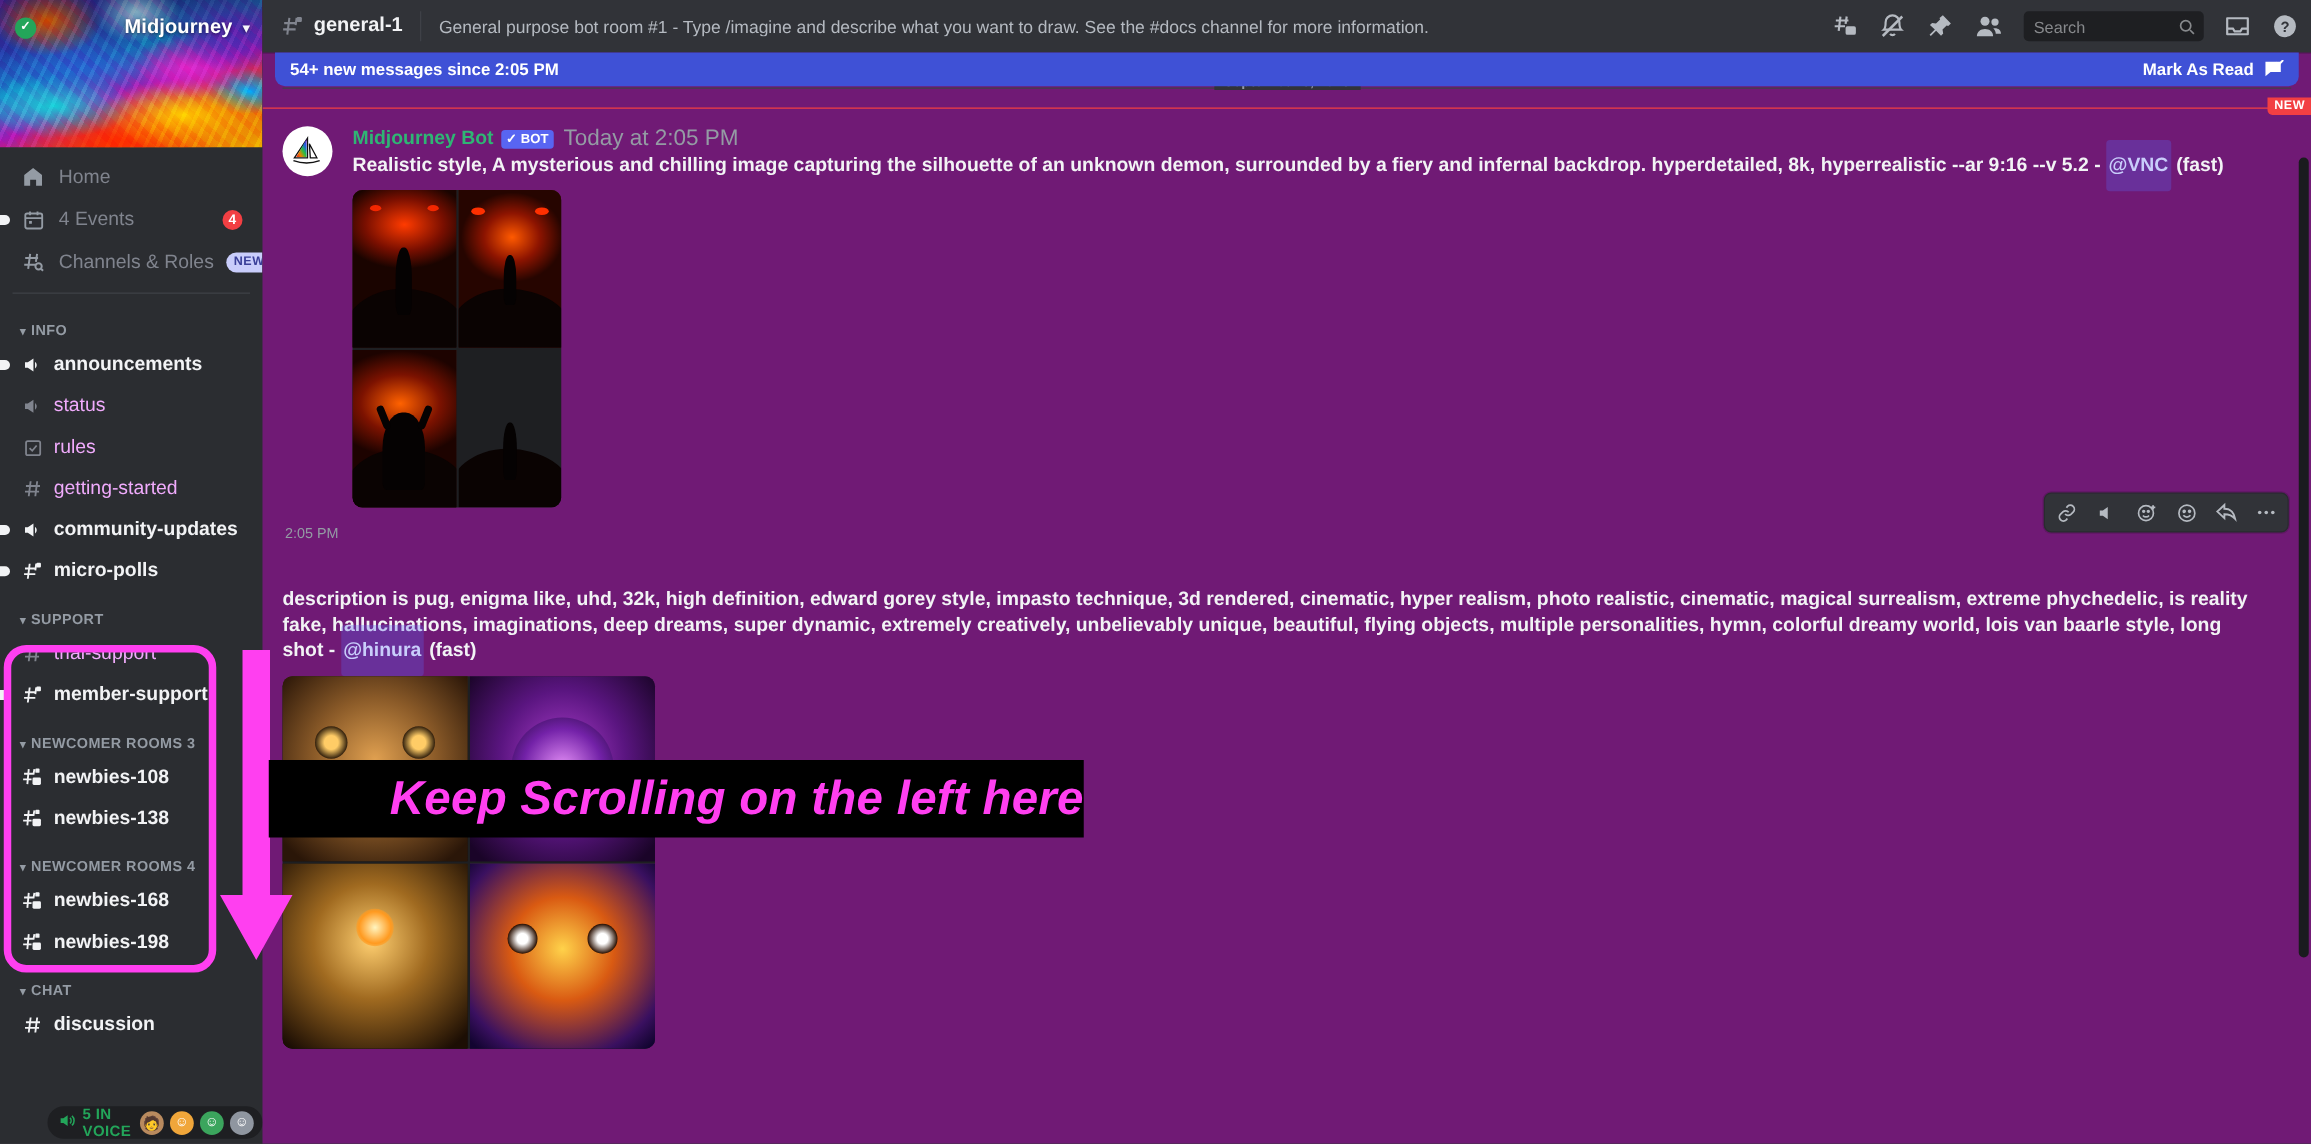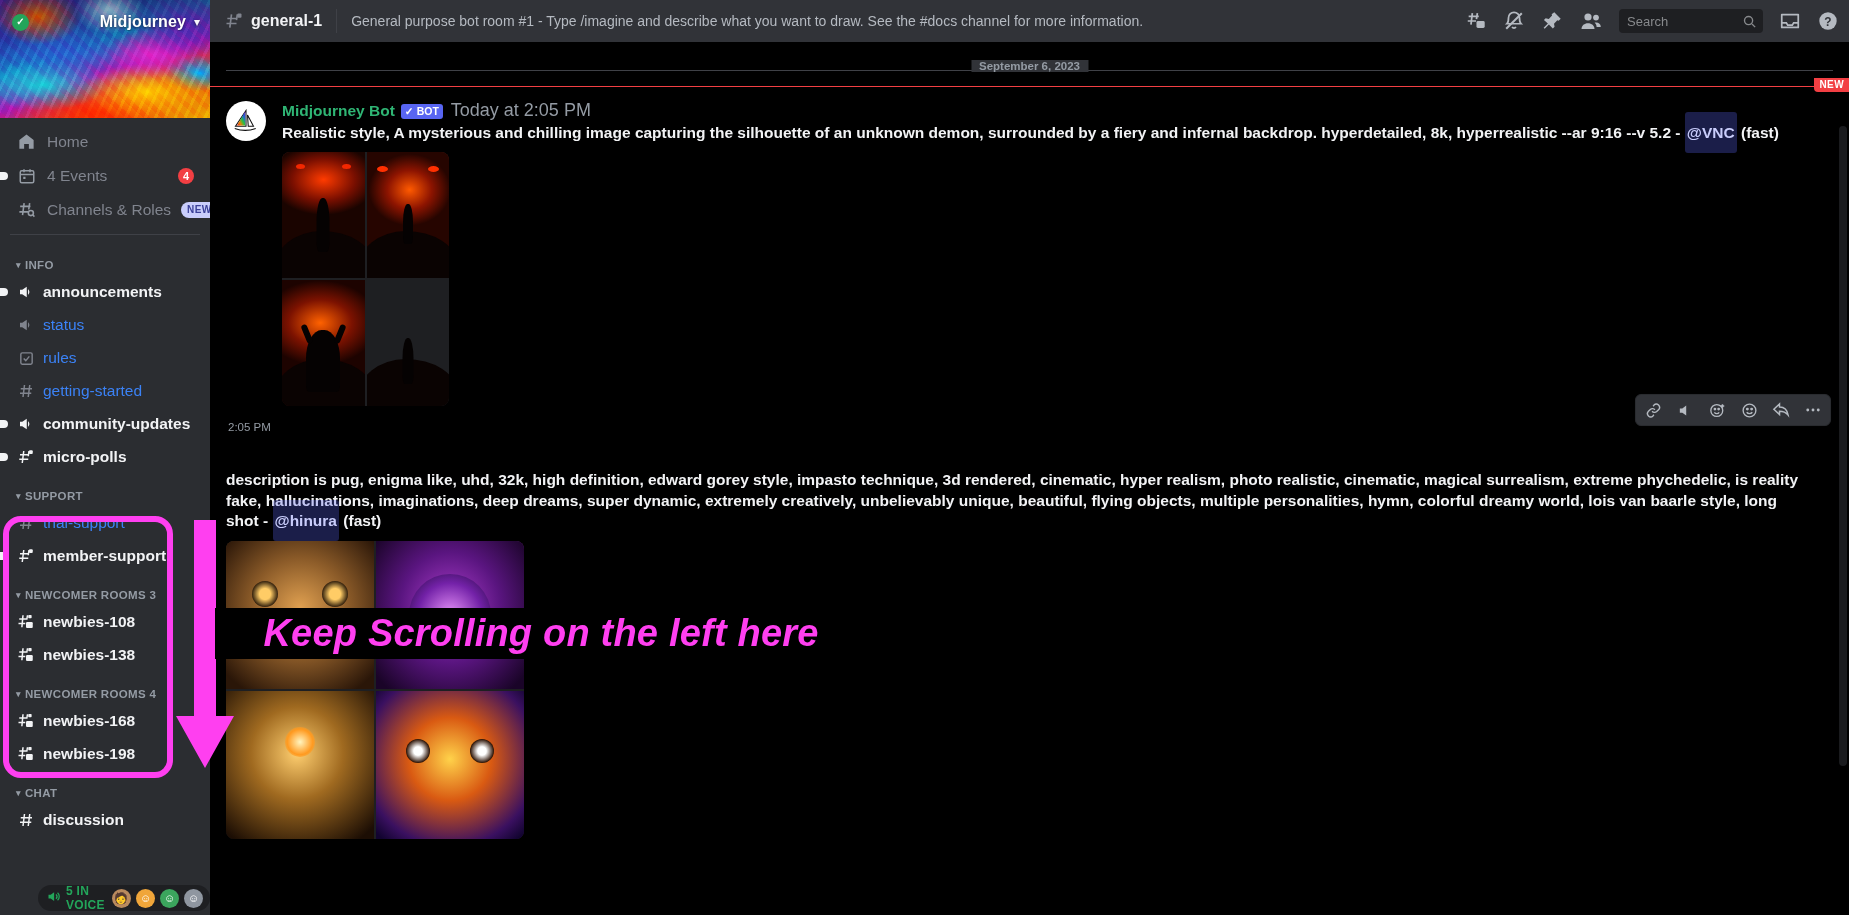--- a/index.html
+++ b/index.html
@@ -108,21 +108,21 @@
     letter-spacing: .35px; cursor: pointer; text-transform: uppercase;
   }
   .cat .caret { font-size: 9px; }
 
   .ch-row {
     display: flex; align-items: center; gap: 7px;
     height: 32px; margin: 1px 8px; padding: 0 8px;
     border-radius: 4px; cursor: pointer; position: relative;
   }
   .ch-row .ic { width: 20px; height: 20px; flex: 0 0 20px; display:flex; align-items:center; justify-content:center; color:#80848e; }
-  .ch-row .lbl { font-size: 15.5px; color: #3b82f6; font-weight: 500; white-space: nowrap; }
+  .ch-row .lbl { font-size: 15.5px; color: #f0abfc; font-weight: 500; white-space: nowrap; }
   .ch-row.unread .lbl { color: #f2f3f5; font-weight: 700; }
   .ch-row.unread .ic { color: #f2f3f5; }
 
   
   .annot-box {
     position: absolute; left: 3px; top: 516px;
     width: 170px; height: 262px;
     border: 6px solid #ff3ff0;
     border-radius: 18px;
     pointer-events: none; z-index: 30;
@@ -132,21 +132,21 @@
   .voice-pill {
     position: absolute; left: 38px; bottom: 4px; z-index: 25;
     background: #1e1f22; border-radius: 16px; height: 26px;
     display: flex; align-items: center; gap: 5px; padding: 0 7px 0 8px;
   }
   .voice-pill .spk { color: #23a55a; font-size: 13px; }
   .voice-pill .txt { color: #23a55a; font-size: 12px; font-weight: 800; letter-spacing: .3px; }
   .av { width: 19px; height: 19px; border-radius: 50%; flex: 0 0 19px; display:flex;align-items:center;justify-content:center;font-size:11px; }
 
   
-  .main { flex: 1; display: flex; flex-direction: column; background: #000000; position: relative; min-width: 0; }
+  .main { flex: 1; display: flex; flex-direction: column; background: #701a75; position: relative; min-width: 0; }
   .topbar {
     height: 42px; flex: 0 0 42px; background: #313338;
     display: flex; align-items: center; padding: 0 10px 0 14px;
     box-shadow: 0 1px 0 rgba(0,0,0,.2);
   }
   .topbar .hashicon { color: #80848e; margin-right: 7px; display:flex; }
   .chan-title { color: #f2f3f5; font-weight: 700; font-size: 16px; margin-right: 14px; }
   .vdiv { width: 1px; height: 24px; background: #3f4147; margin-right: 14px; }
   .topic { color: #b5bac1; font-size: 14px; white-space: nowrap; overflow: hidden; text-overflow: ellipsis; flex: 1; }
   .tb-icons { display: flex; align-items: center; gap: 16px; margin-left: 14px; }
@@ -260,22 +260,22 @@
     position: absolute; right: 18px; top: -14px;
     background: #313338; border: 1px solid #292b2f; border-radius: 6px;
     height: 32px; display: flex; align-items: center; gap: 2px; padding: 0 2px;
     box-shadow: 0 0 0 1px rgba(4,4,5,.15);
   }
   .hoverbar .hb { width: 30px; height: 28px; display: flex; align-items: center; justify-content: center; color: #b5bac1; cursor: pointer; border-radius: 4px; }
 
   
   .caption-band {
     position: absolute; left: 215px; top: 608px;
-    width: 652px; height: 51px; background: #000; z-index: 40;
-    display: flex; align-items: center; justify-content: center;
+    width: 652px; height: 62px; background: #000; z-index: 40;
+    display: flex; align-items: center; justify-content: flex-end;
   }
   .caption-band .ctext {
     color: #ff3ff0; font-size: 38px; font-weight: 800;
     font-style: italic; letter-spacing: .2px; white-space: nowrap;
   }
 
   .scrollthumb { position: absolute; right: 2px; top: 126px; width: 8px; height: 640px; background: #1a1b1e; border-radius: 4px; z-index: 15; }
 </style>
 </head>
 <body>
@@ -568,20 +568,32 @@
         </span>
         <span class="tbi">
           <svg width="22" height="22" viewBox="0 0 24 24" fill="currentColor">
               <circle cx="12" cy="12" r="9.5"></circle>
               <text x="12" y="17" font-size="13" font-weight="bold" text-anchor="middle" fill="#313338" font-family="Liberation Sans, sans-serif">?</text>
             </svg>
         </span>
       </div>
     </div>
 
+    <div class="newbar">
+      <span>54+ new messages since 2:05 PM</span>
+      <span class="mark">
+        <span>Mark As Read</span>
+        <span style="display:flex;">
+          <svg width="17" height="15" viewBox="0 0 24 22" fill="currentColor">
+              <path d="M3 2h18v12H9l-6 5z"></path>
+              <path d="m14 1 3 3 6-6" stroke="currentColor" stroke-width="2.4" fill="none" transform="translate(1,2)"></path>
+            </svg>
+        </span>
+      </span>
+    </div>
 
     <div class="msgscroll">
 
       <div class="daydiv" style="margin-top:18px;">
         <span class="line"></span>
         <span class="lbl">September 6, 2023</span>
       </div>
       <div class="newdiv">
         <span class="line"></span>
         <span class="tag">NEW</span>

